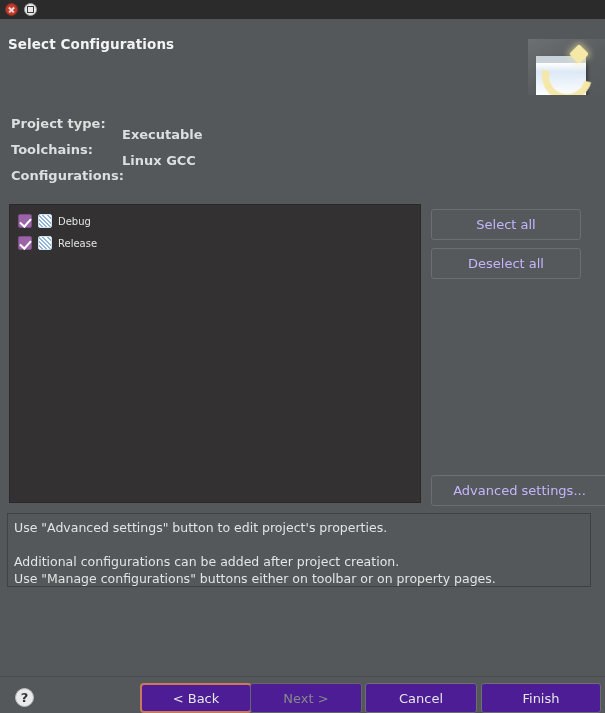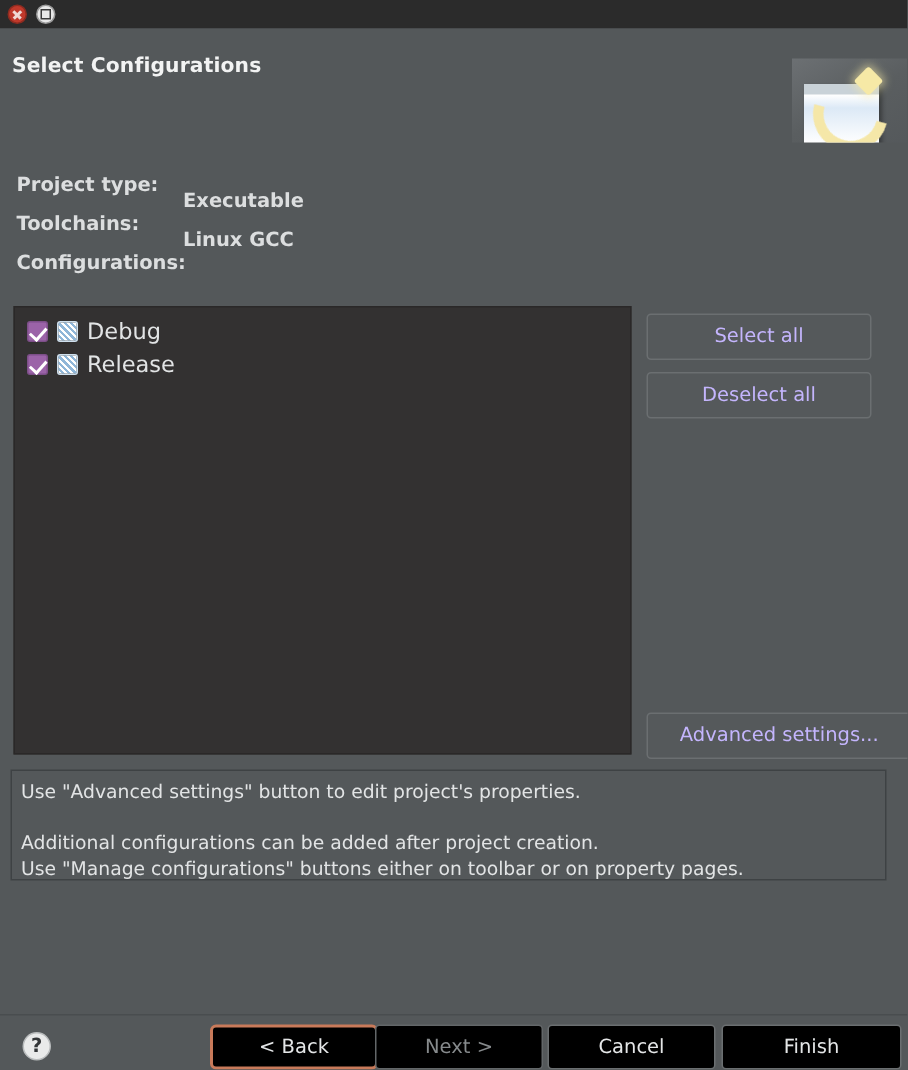--- a/index.html
+++ b/index.html
@@ -171,21 +171,21 @@
   .cfg-icon {
     width: 14px; height: 14px;
     flex: 0 0 auto;
     border-radius: 2px;
     background:
       repeating-linear-gradient(45deg,
         #ffffff 0px, #ffffff 1.5px,
         #8fb6d8 1.5px, #8fb6d8 3px);
     border: 1px solid #cfe0ee;
   }
-  .cfg-label { font-size: 15px; color: #e2e4e5; }
+  .cfg-label { font-size: 10px; color: #e2e4e5; }
 
   
   .btn {
     background: #55595b;
     border: 1px solid #6b6f71;
     border-radius: 3px;
     color: #c4b5fd;
     font-family: "DejaVu Sans", "Liberation Sans", sans-serif;
     font-size: 13px;
     text-align: center;
@@ -238,21 +238,21 @@
     justify-content: center;
     line-height: 1;
     cursor: pointer;
   }
 
   .fbtn {
     position: absolute;
     top: 683px;
     height: 30px;
     width: 112px;
-    background: #000000;
+    background: #4c1d95;
     border: 1px solid #6b6f71;
     border-radius: 3px;
     color: #e4e6e7;
     font-family: "DejaVu Sans", "Liberation Sans", sans-serif;
     font-size: 13px;
     display: flex;
     align-items: center;
     justify-content: center;
     cursor: pointer;
   }

